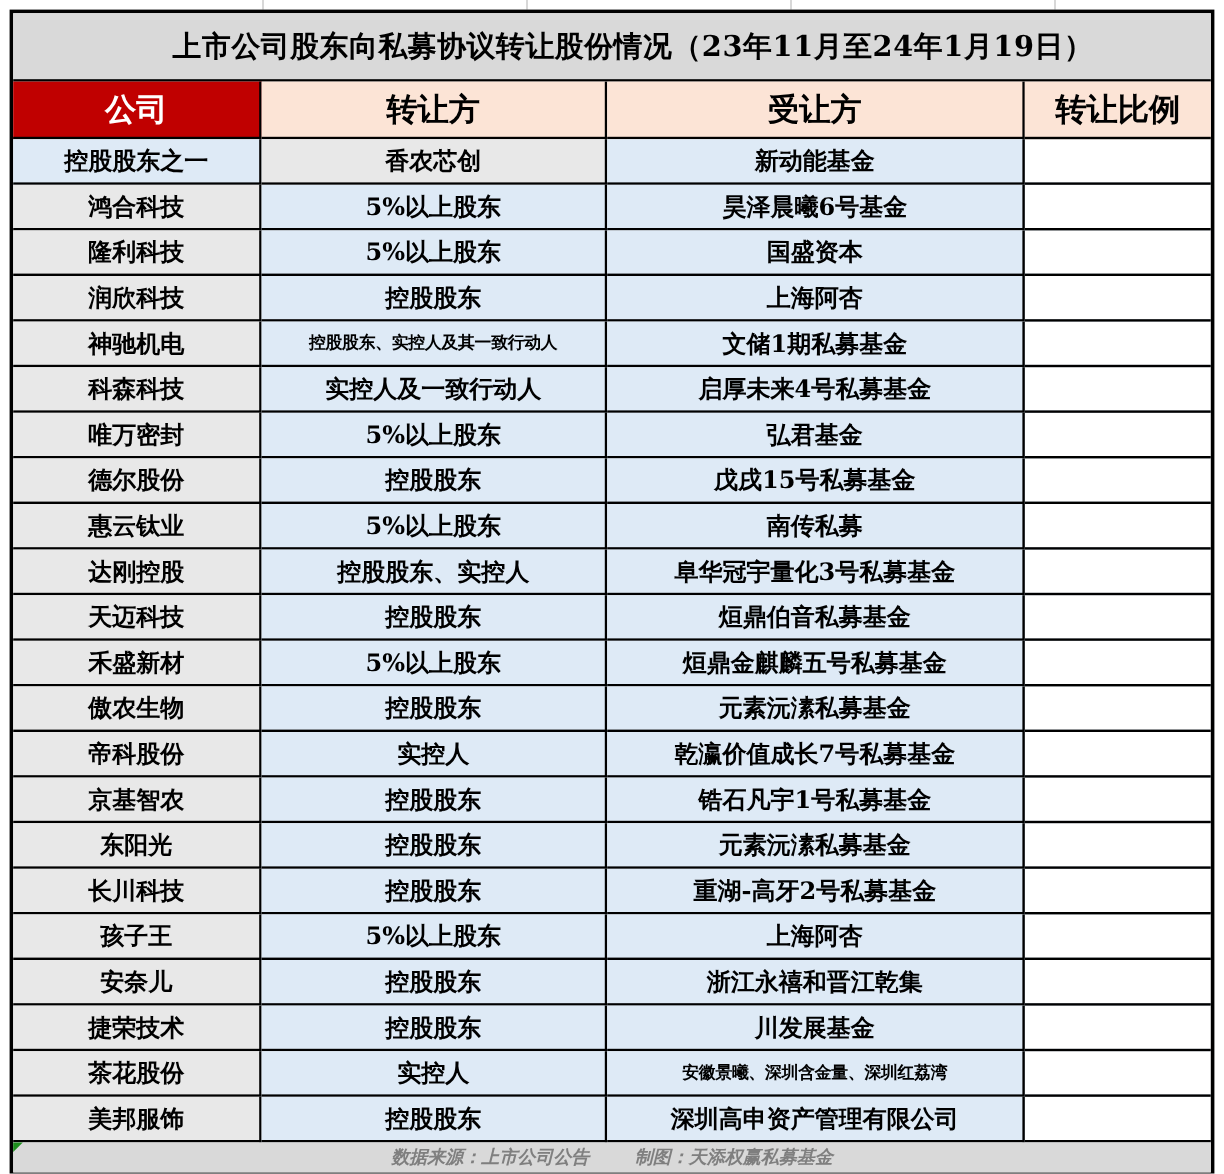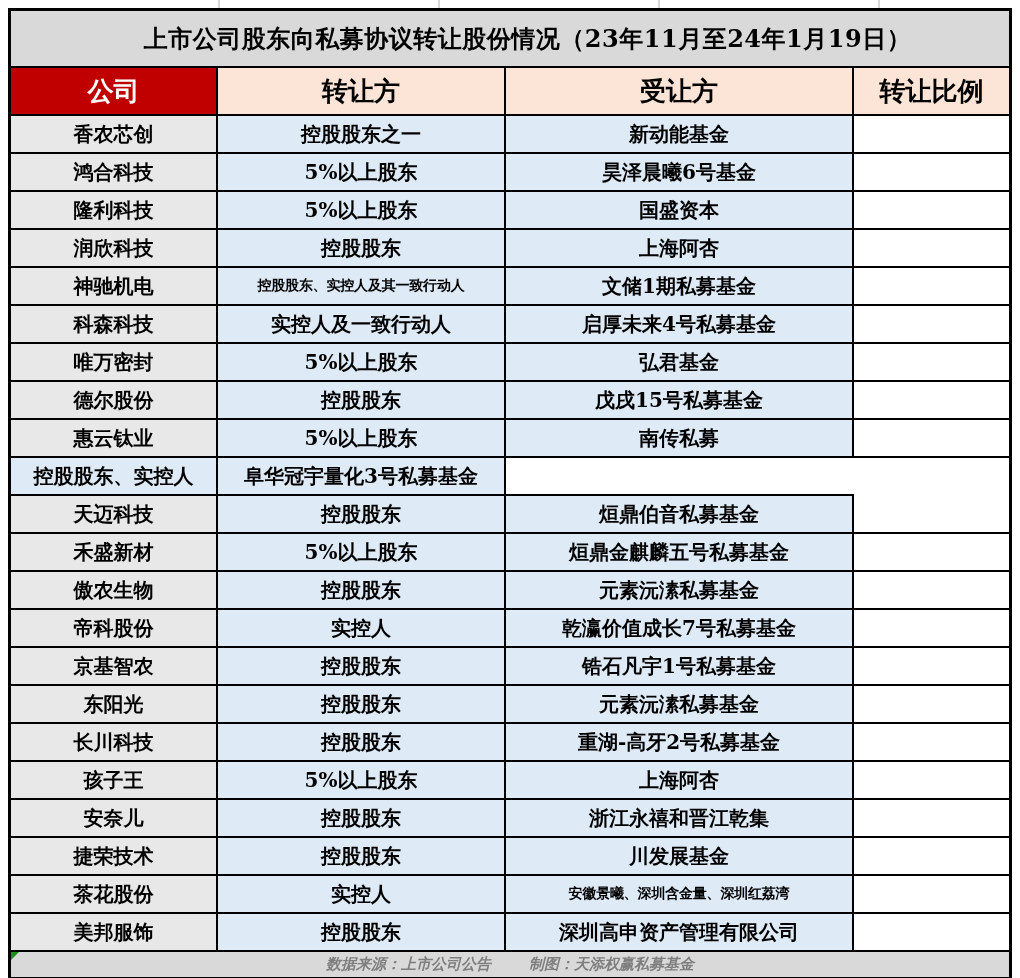--- a/index.html
+++ b/index.html
@@ -67,22 +67,22 @@
 
   <div class="hdr-row">
     <div class="hdr-cell first">公司</div>
     <div class="hdr-cell">转让方</div>
     <div class="hdr-cell">受让方</div>
     <div class="hdr-cell">转让比例</div>
   </div>
 
   <div id="rows-container">
       <div class="data-row">
+        <div class="cell party">控股股东之一</div>
         <div class="cell company">香农芯创</div>
-        <div class="cell party">控股股东之一</div>
         <div class="cell party">新动能基金</div>
         <div class="cell ratio">5.20%</div>
       </div>
       <div class="data-row">
         <div class="cell company">鸿合科技</div>
         <div class="cell party">5%以上股东</div>
         <div class="cell party">昊泽晨曦6号基金</div>
         <div class="cell ratio">5.02%</div>
       </div>
       <div class="data-row">
@@ -121,20 +121,21 @@
         <div class="cell party">戊戌15号私募基金</div>
         <div class="cell ratio">7.28%</div>
       </div>
       <div class="data-row">
         <div class="cell company">惠云钛业</div>
         <div class="cell party">5%以上股东</div>
         <div class="cell party">南传私募</div>
         <div class="cell ratio">5.00%</div>
       </div>
       <div class="data-row">
+        <div class="cell company">达刚控股</div>
         <div class="cell party">控股股东、实控人</div>
         <div class="cell party">阜华冠宇量化3号私募基金</div>
         <div class="cell ratio">5.00%</div>
       </div>
       <div class="data-row">
         <div class="cell company">天迈科技</div>
         <div class="cell party">控股股东</div>
         <div class="cell party">烜鼎伯音私募基金</div>
         <div class="cell ratio">5.66%</div>
       </div>

